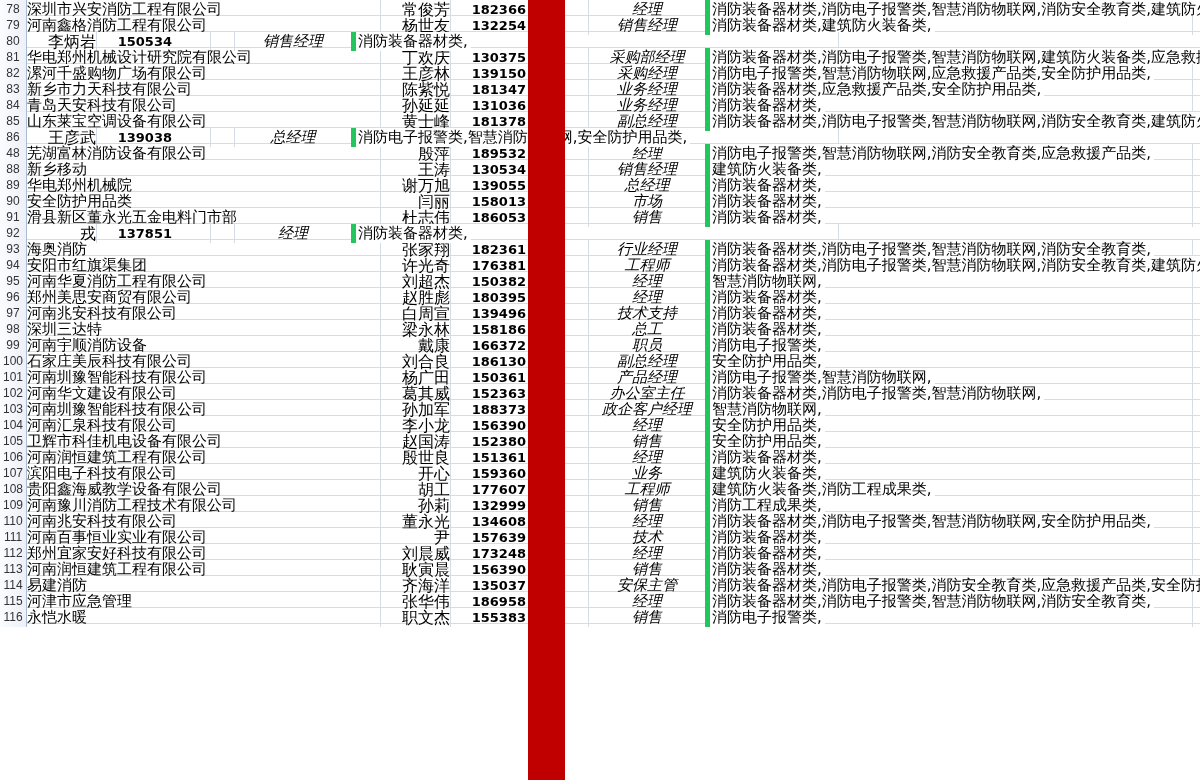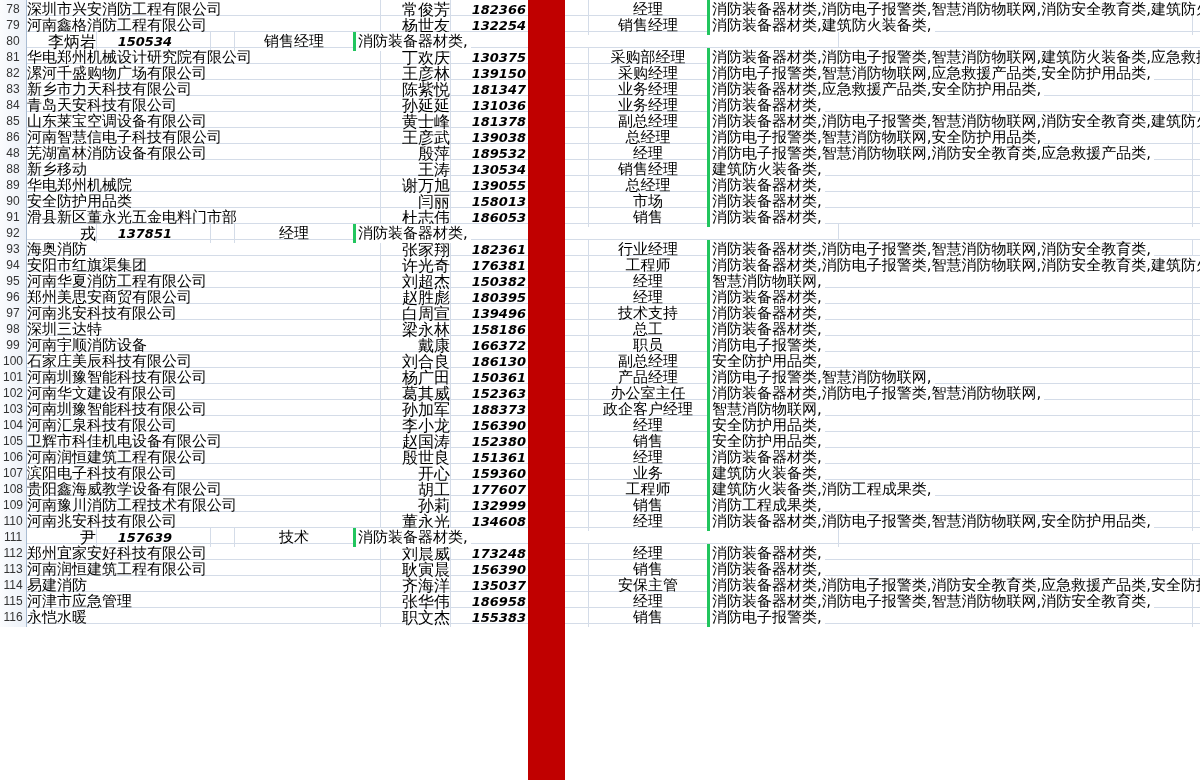--- a/index.html
+++ b/index.html
@@ -13,24 +13,24 @@
   .c.a{
     width:27px;border-right:1px solid #A9BCD2;
     background:linear-gradient(to right,#FBFCFE,#ECF1F8);
     font-size:12px;color:#333;text-align:center;
     font-family:"Liberation Sans",sans-serif;
   }
   .c.b{width:354px;border-right:1px solid #D4DCE8;font-size:15px;white-space:nowrap;}
   .c.cc{width:70px;border-right:1px solid #D4DCE8;text-align:right;font-size:16px;white-space:nowrap;}
   .c.d{
     width:114px;border-right:1px solid #D4DCE8;text-align:right;padding-right:38px;
-    font-size:13px;font-weight:700;font-family:"DejaVu Sans",sans-serif;white-space:nowrap;font-style:italic;
+    font-size:13px;font-weight:700;font-family:"DejaVu Sans",sans-serif;white-space:nowrap;
   }
   .c.e{width:24px;border-right:1px solid #D4DCE8;}
-  .c.f{width:121px;border-right:3px solid #22c55e;text-align:center;font-size:15px;white-space:nowrap;}
+  .c.f{width:121px;border-right:5px solid #22c55e;text-align:center;font-size:15px;white-space:nowrap;font-style:italic;}
   .c.g{flex:1 1 auto;position:relative;overflow:visible;font-size:15px;white-space:nowrap;}
   .c.g .vline{position:absolute;left:482px;top:0;width:1px;height:19px;background:#D4DCE8;}
   .c.g .txt{position:relative;display:inline-block;background:#fff;padding-left:2px;padding-right:3px;line-height:19px;}
   #redaction{
     position:absolute;left:528px;top:0;width:37px;height:780px;
     z-index:5;
   }
 </style>
 </head>
 <body>
@@ -134,21 +134,20 @@
     <div class="c e"></div>
     <div class="c f">副总经理</div>
     <div class="c g">
       <span class="vline"></span>
       <span class="txt">消防装备器材类,消防电子报警类,智慧消防物联网,消防安全教育类,建筑防火装备类,</span>
     </div>
   </div>
 
   <div class="row">
     <div class="c a">86</div>
-    <div class="c b">河南智慧信电子科技有限公司</div>
     <div class="c cc">王彦武</div>
     <div class="c d">139038</div>
     <div class="c e"></div>
     <div class="c f">总经理</div>
     <div class="c g">
       <span class="vline"></span>
       <span class="txt">消防电子报警类,智慧消防物联网,安全防护用品类,</span>
     </div>
   </div>
 
@@ -458,20 +457,21 @@
     <div class="c e"></div>
     <div class="c f">经理</div>
     <div class="c g">
       <span class="vline"></span>
       <span class="txt">消防装备器材类,消防电子报警类,智慧消防物联网,安全防护用品类,</span>
     </div>
   </div>
 
   <div class="row">
     <div class="c a">111</div>
+    <div class="c b">河南百事恒业实业有限公司</div>
     <div class="c cc">尹</div>
     <div class="c d">157639</div>
     <div class="c e"></div>
     <div class="c f">技术</div>
     <div class="c g">
       <span class="vline"></span>
       <span class="txt">消防装备器材类,</span>
     </div>
   </div>
 

